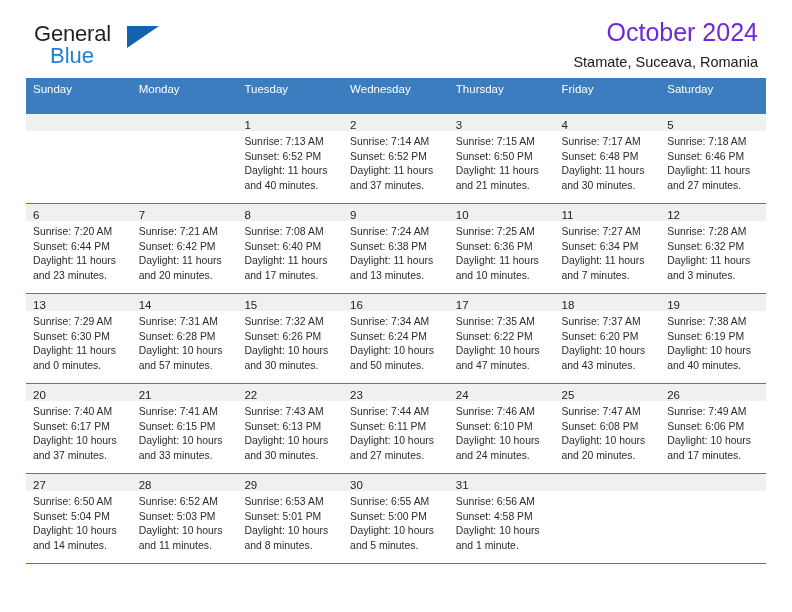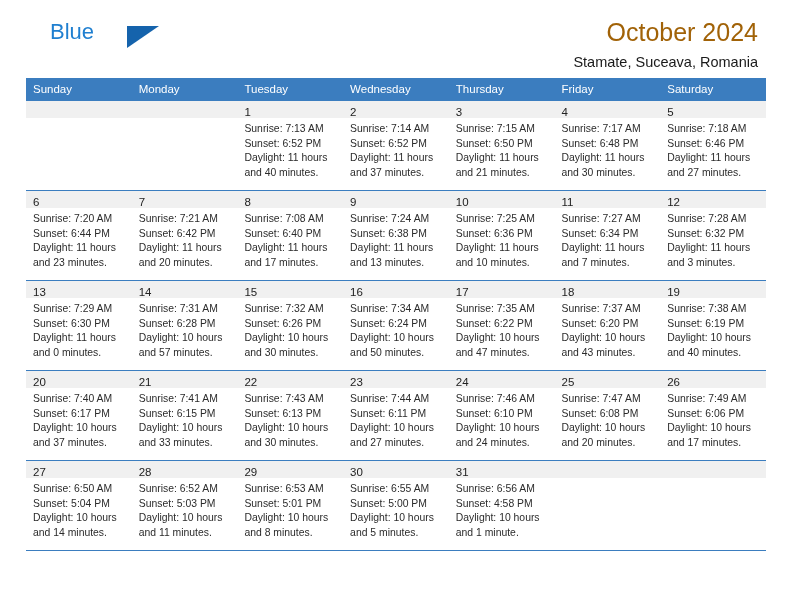--- a/index.html
+++ b/index.html
@@ -59,21 +59,21 @@
     border-bottom: 22px solid transparent;
   }
   .title-block {
     position: absolute;
     right: 8px;
     top: 16px;
     text-align: right;
   }
   .cal-title {
     font-size: 25px;
-    color: #a16207;
+    color: #6d28d9;
     line-height: 32px;
     white-space: nowrap;
   }
   .cal-subtitle {
     font-size: 14.5px;
     color: #1a1a1a;
     line-height: 22px;
     margin-top: 3px;
     white-space: nowrap;
   }
@@ -83,21 +83,21 @@
     width: 740px;
     border-collapse: collapse;
     table-layout: fixed;
   }
   .calendar th {
     background: #3b7dbf;
     color: #ffffff;
     font-size: 11.5px;
     font-weight: normal;
     text-align: left;
-    padding: 5px 0 5px 7px;
+    padding: 5px 0 18px 7px;
     height: 12px;
     border: none;
   }
   .calendar td {
     vertical-align: top;
     padding: 0;
     border-top: 1px solid #3b7dbf;
     border-bottom: 1px solid #3b7dbf;
     height: 89px;
     background: #ffffff;
@@ -130,20 +130,21 @@
     background: #f0f0f0;
   }
 </style>
 </head>
 <body>
 
 <div class="page">
 
   <div class="header">
     <div class="logo">
+      <span class="logo-general">General</span>
       <span class="logo-triangle"></span>
       <span class="logo-blue">Blue</span>
     </div>
     <div class="title-block">
       <div class="cal-title">October 2024</div>
       <div class="cal-subtitle">Stamate, Suceava, Romania</div>
     </div>
   </div>
 
   <table class="calendar">

